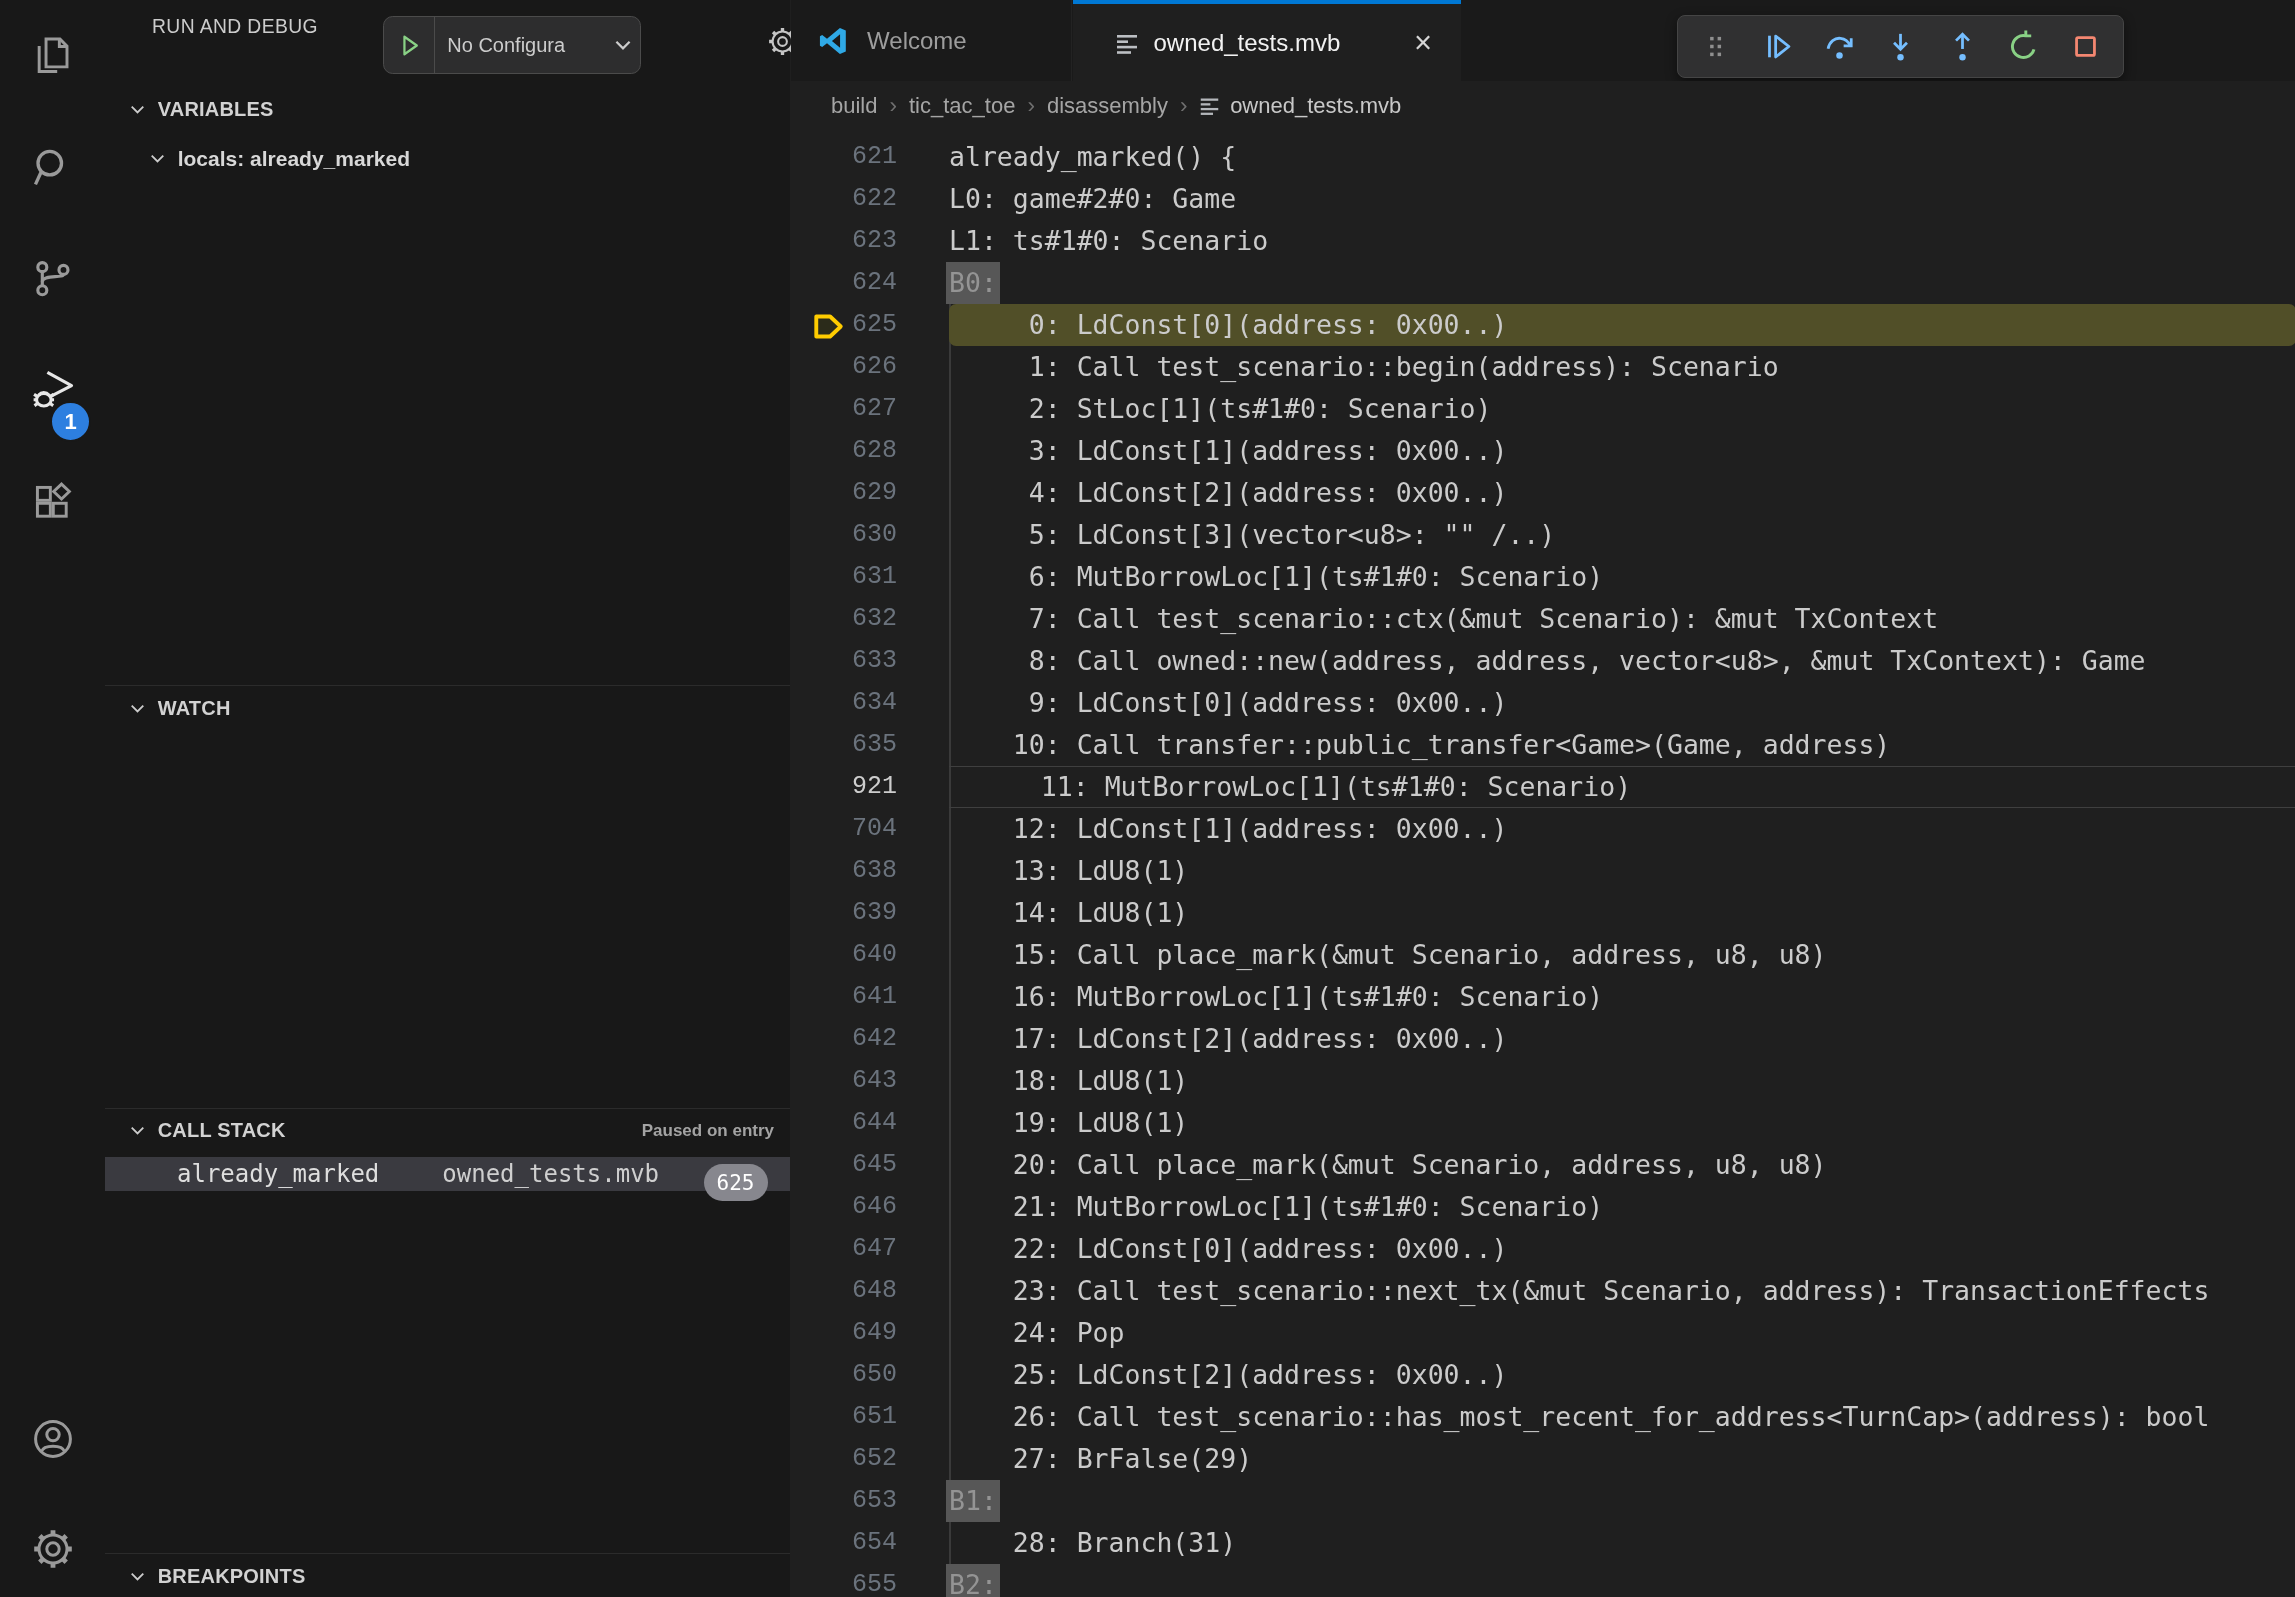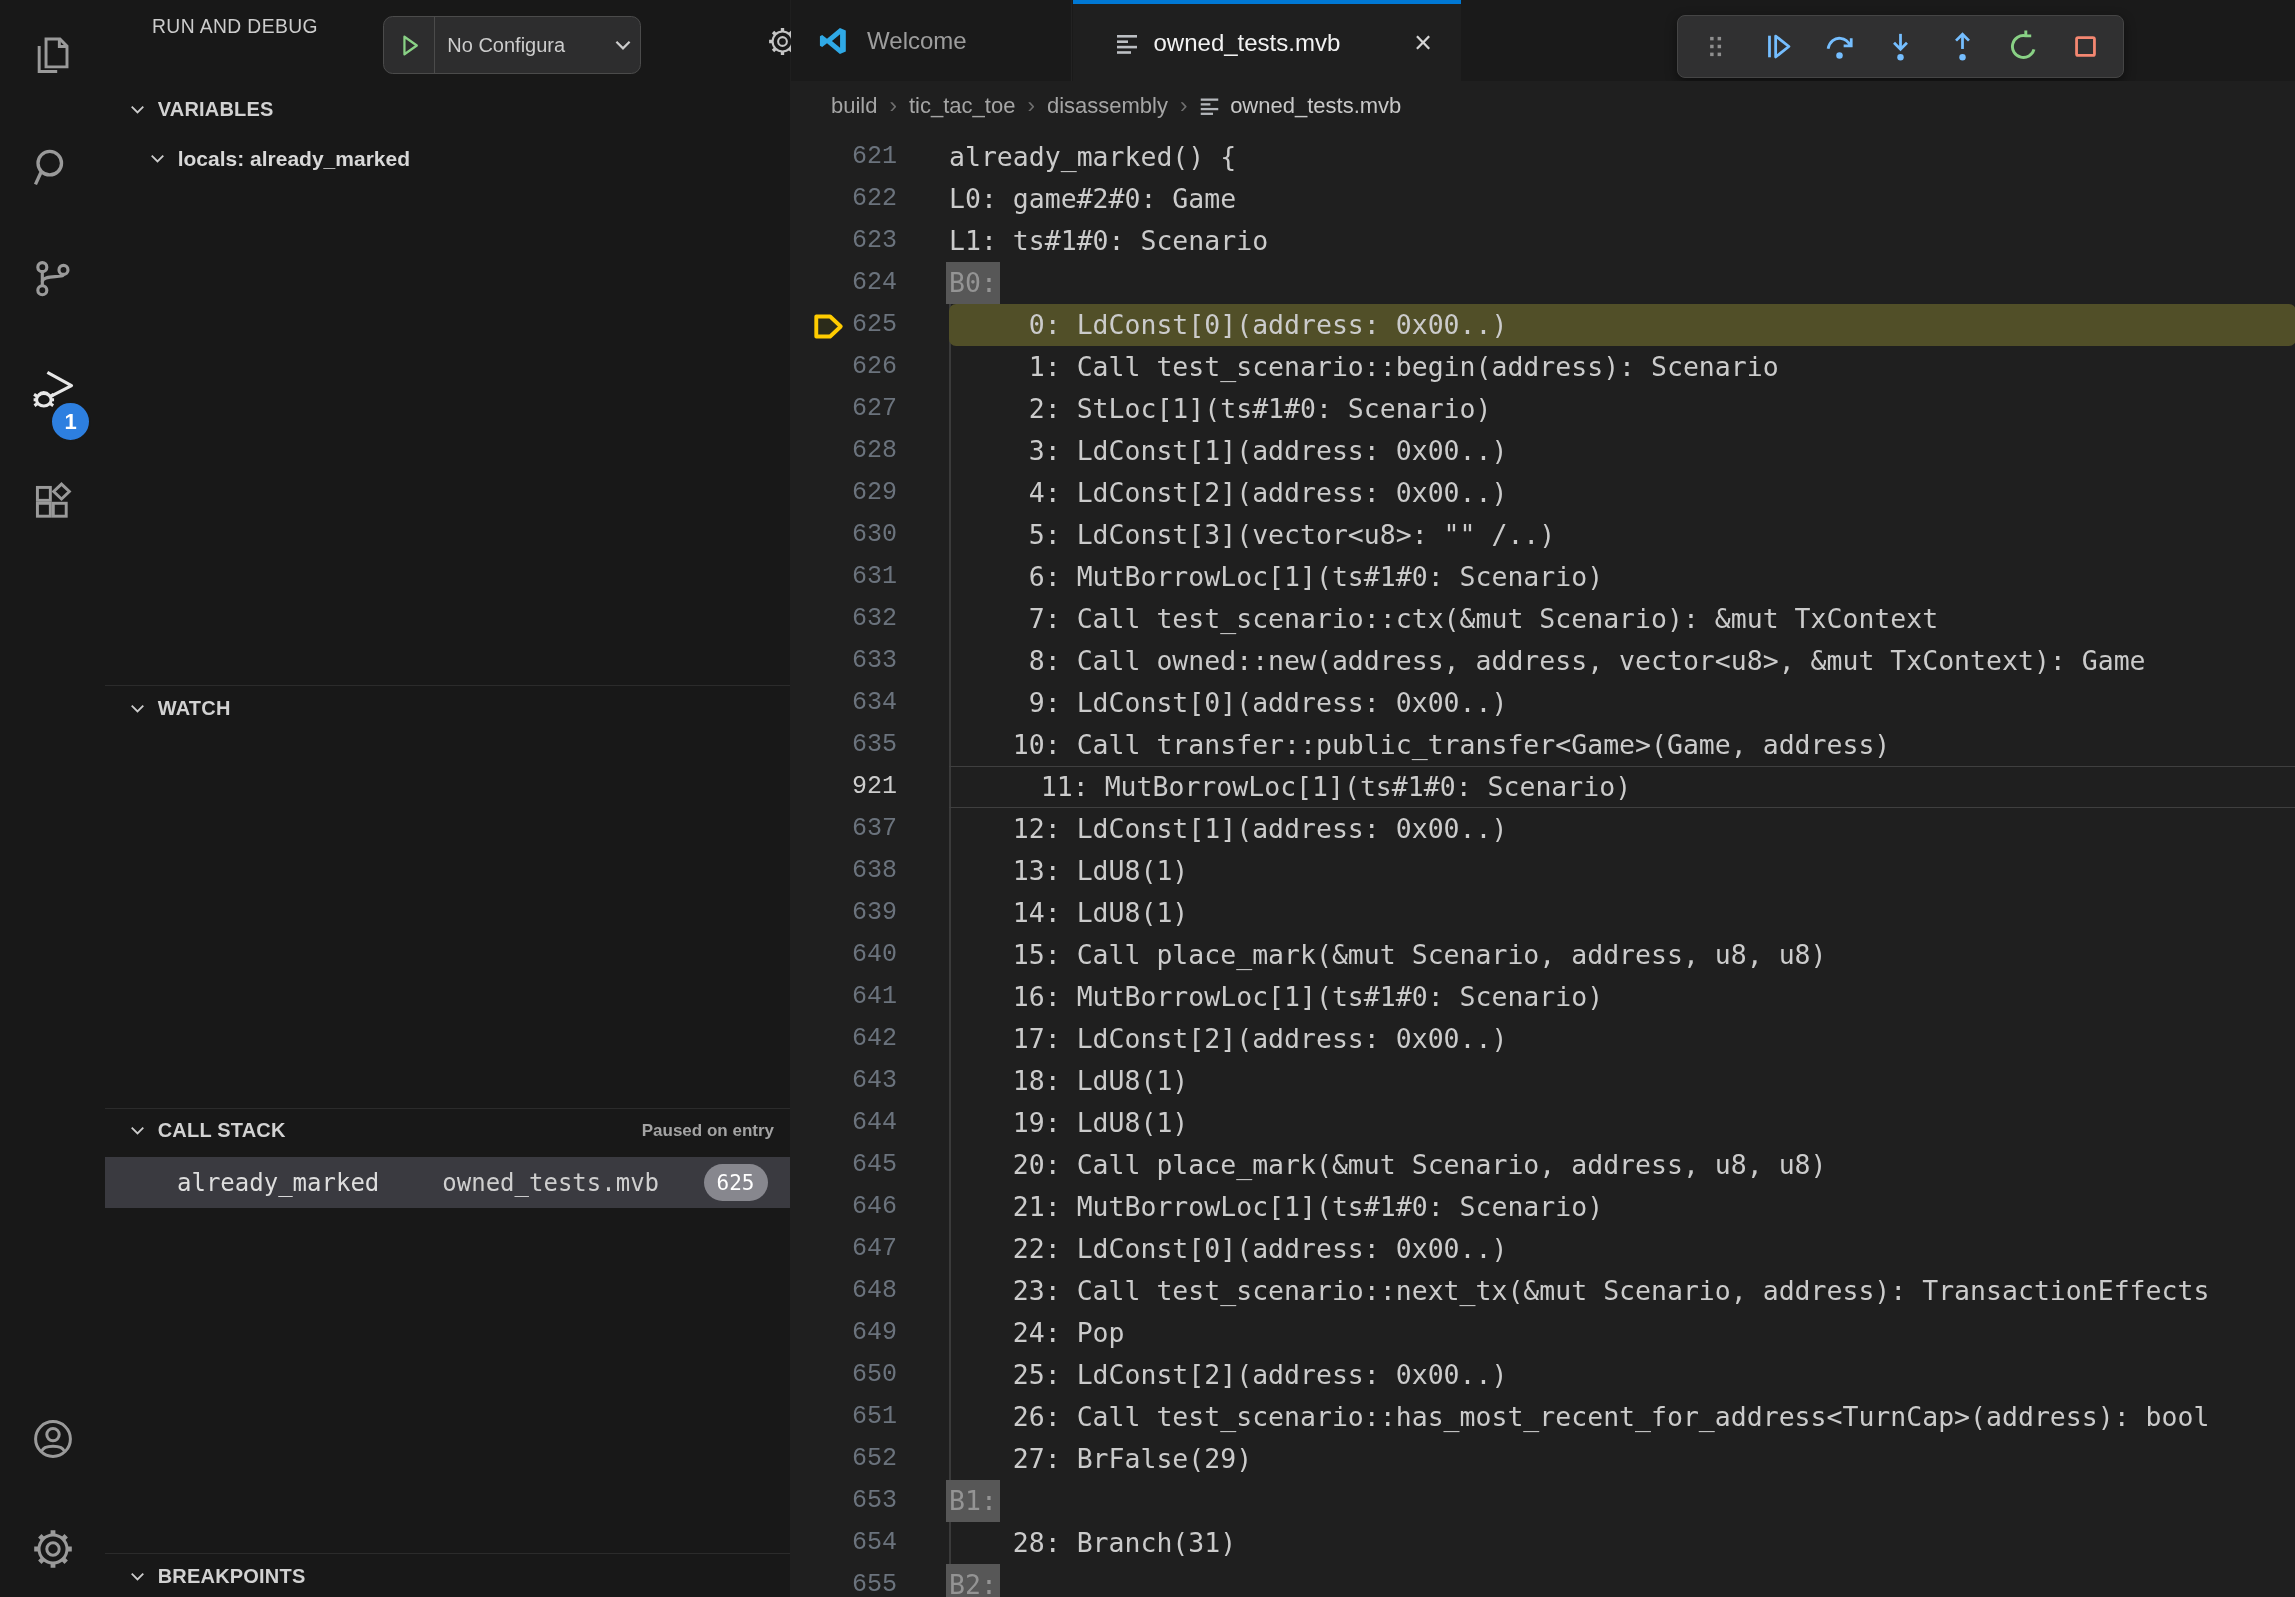--- a/index.html
+++ b/index.html
@@ -29,21 +29,21 @@
 
   .section-head{position:absolute;left:0;width:100%;height:45px;display:flex;align-items:center;}
   .section-head .chev{margin-left:22px;}
   .section-head .lbl{margin-left:9.7px;font-size:20px;font-weight:bold;color:#d2d2d2;letter-spacing:0.2px;}
   .section-divider{position:absolute;left:0;width:100%;height:0;border-top:0.8px solid #2b2b2b;}
   .tree-row{position:absolute;left:0;width:100%;height:47px;display:flex;align-items:center;cursor:pointer;}
   .tree-row .chev{margin-left:42px;}
   .tree-row .lbl{margin-left:9.7px;font-size:21px;font-weight:bold;color:#d8d8d8;}
   .cs-status{position:absolute;right:16px;top:0;height:45px;display:flex;align-items:center;
              font-size:17px;font-weight:bold;color:#a3a3a3;}
-  .stack-row{position:absolute;left:0;top:1157px;width:100%;height:51px;background:#3a3a40;
+  .stack-row{position:absolute;left:0;top:1157px;width:100%;height:34px;background:#3a3a40;
              display:flex;align-items:center;cursor:pointer;}
   .stack-fn{margin-left:72px;font-family:"DejaVu Sans Mono",monospace;font-size:24px;color:#dedede;}
   .stack-file{margin-left:63px;font-family:"DejaVu Sans Mono",monospace;font-size:24px;color:#cfcfcf;}
   .stack-badge{position:absolute;right:22.5px;top:7.2px;min-width:64px;height:37px;border-radius:18.5px;background:#87878e;
                display:flex;align-items:center;justify-content:center;font-family:"DejaVu Sans Mono",monospace;
                font-size:21px;color:#ffffff;}
 
   
   .editor{position:absolute;left:791px;top:0;width:1505px;height:100%;background:#1f1f1f;}
   .tabstrip{position:absolute;left:0;top:0;width:100%;height:81px;background:#1a1a1a;border-bottom:0.8px solid #232323;}
@@ -426,21 +426,21 @@
             <div class="content">    10: Call transfer::public_transfer&lt;Game&gt;(Game, address)</div>
           </div>
           <div class="crow cursor">
             <div class="gutter">
               <div class="lnum">921</div>
             </div>
             <div class="content">    11: MutBorrowLoc[1](ts#1#0: Scenario)</div>
           </div>
           <div class="crow">
             <div class="gutter">
-              <div class="lnum">637</div>
+              <div class="lnum">704</div>
             </div>
             <div class="content">    12: LdConst[1](address: 0x00..)</div>
           </div>
           <div class="crow">
             <div class="gutter">
               <div class="lnum">638</div>
             </div>
             <div class="content">    13: LdU8(1)</div>
           </div>
           <div class="crow">

